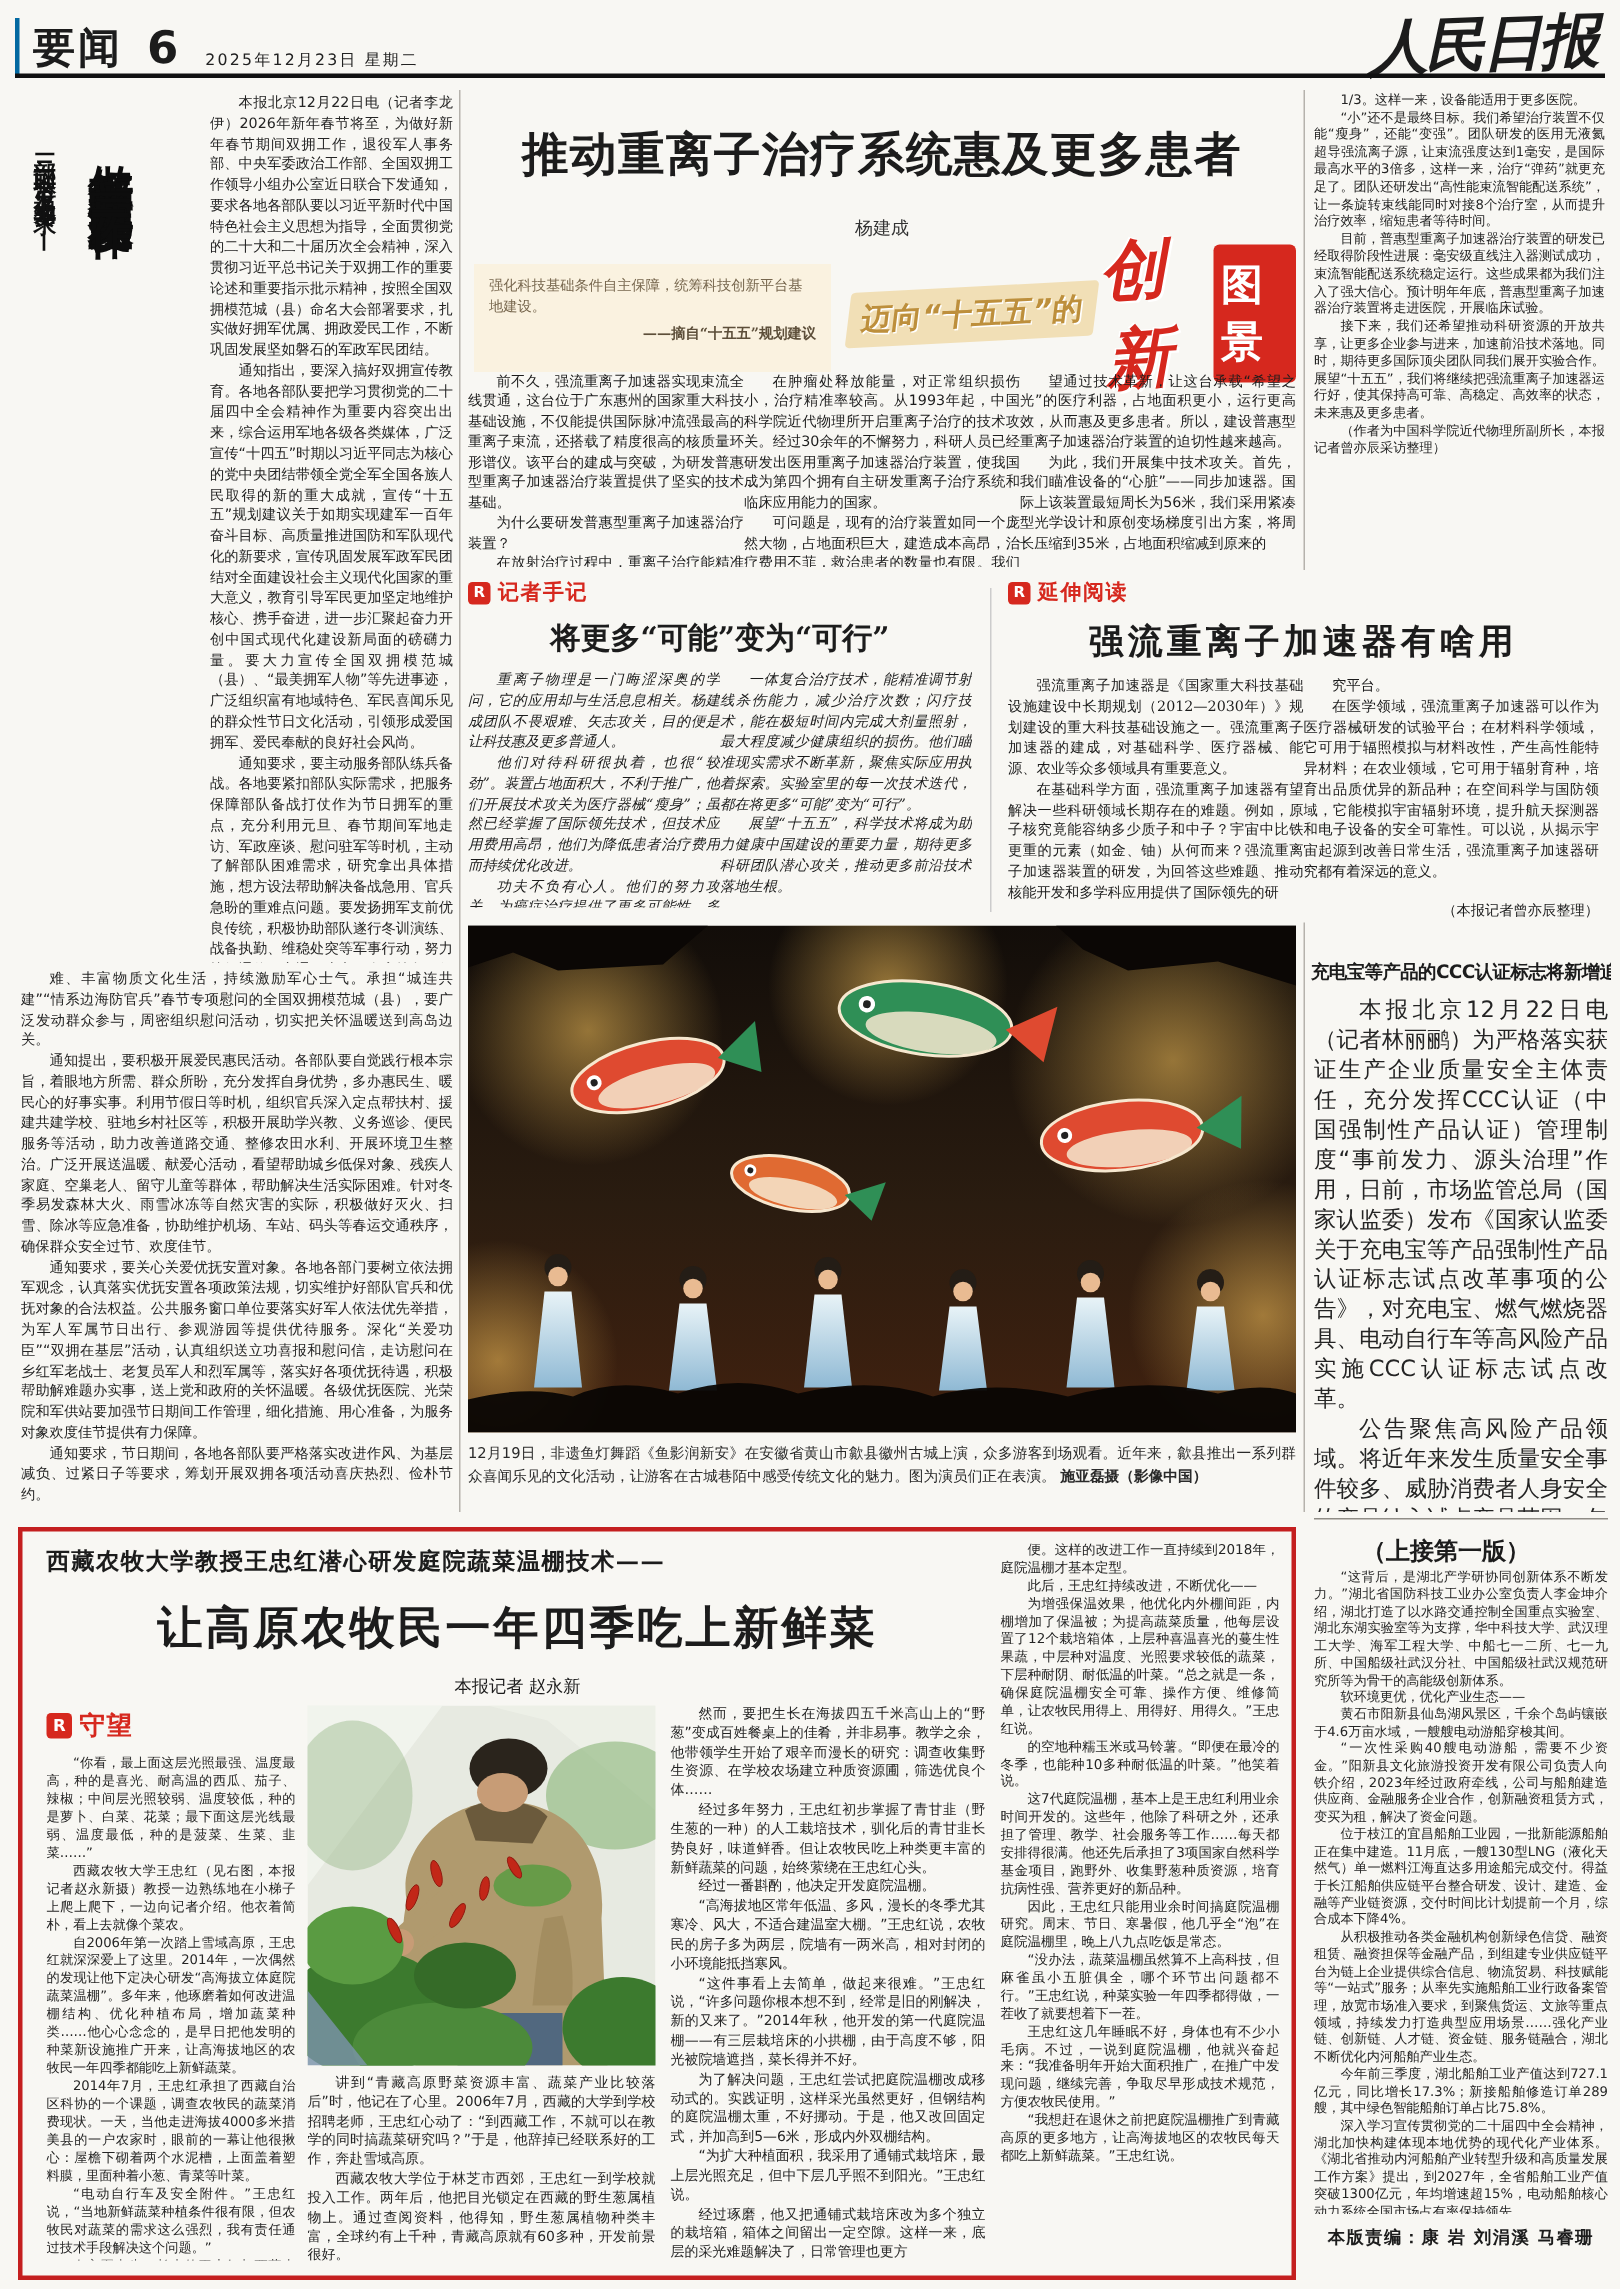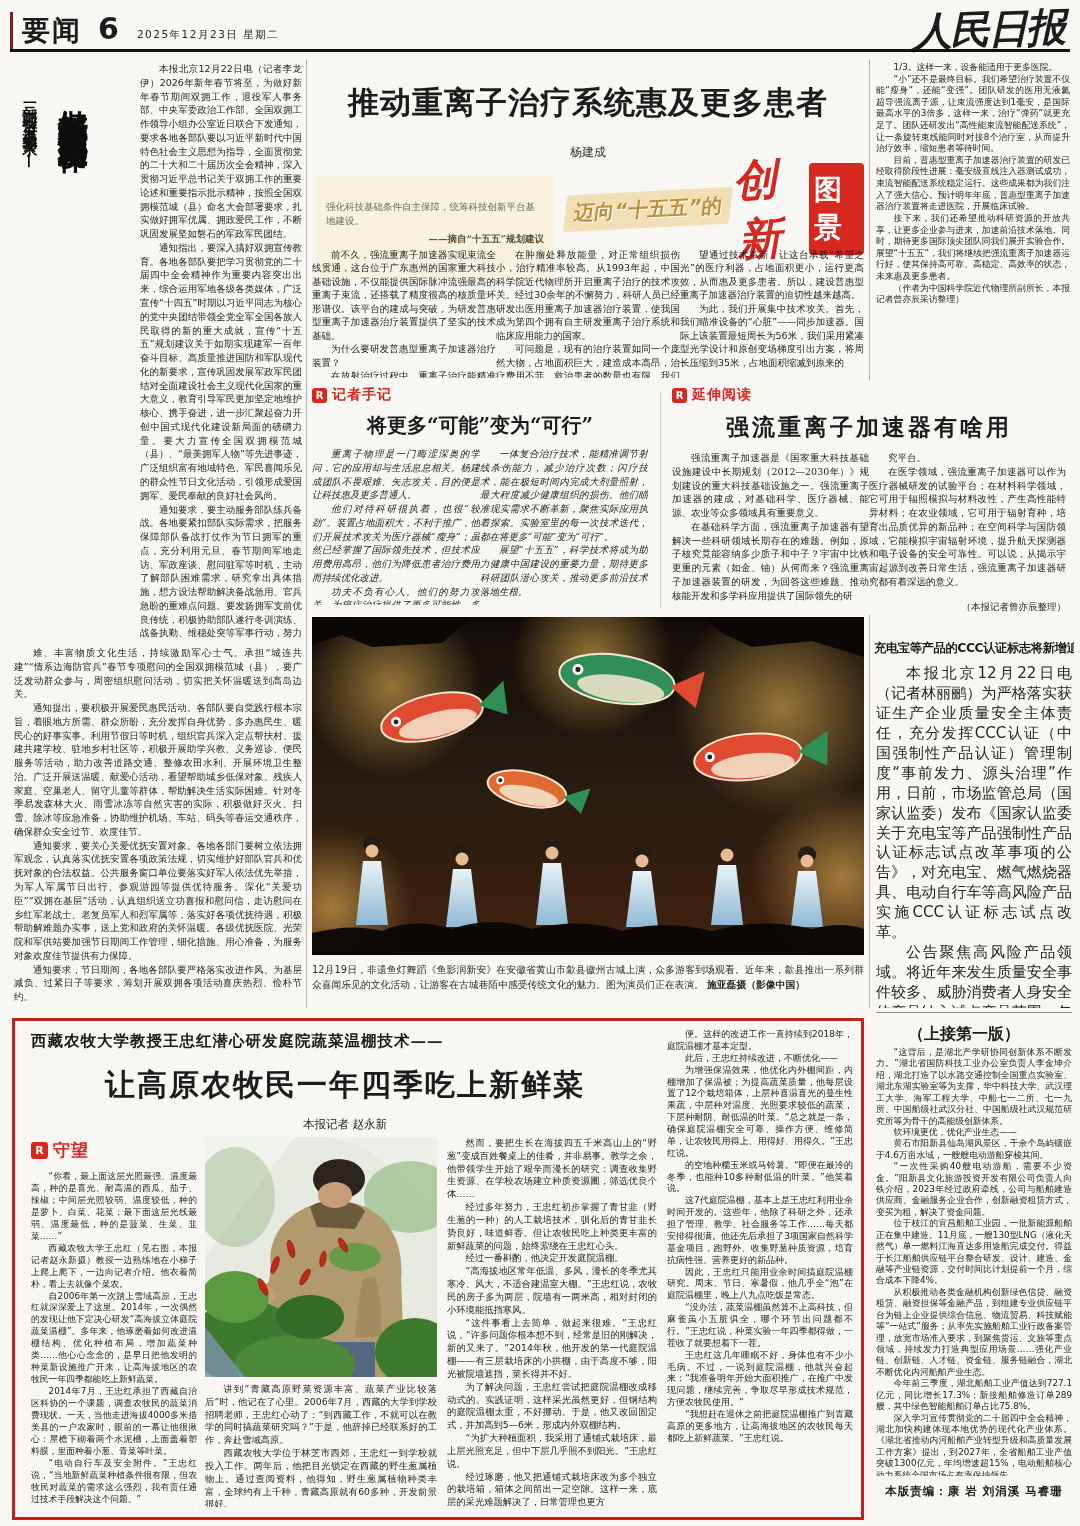--- a/index.html
+++ b/index.html
@@ -11,39 +11,39 @@
   }
   html,body{margin:0;padding:0;background:#d8d5cf;}
   .page{position:relative;width:1080px;height:1526px;margin:0 auto;background:#f8f7f3;overflow:hidden;
         font-family:var(--sans);color:var(--ink);}
   .abs{position:absolute;}
   .col{position:absolute;text-align:justify;overflow:hidden;color:#242424;}
   .col p.para{margin:0;text-indent:2em;}
   .vline{position:absolute;width:1px;background:#b5b2ac;}
   .hline{position:absolute;height:1px;background:#8f8c86;}
   
-  .hdr-bracket{position:absolute;left:10px;top:12px;height:40px;border-left:3px solid #7f1d1d;display:flex;align-items:flex-start;padding-left:9px;}
+  .hdr-bracket{position:absolute;left:10px;top:12px;height:40px;border-left:3px solid #0369a1;display:flex;align-items:center;padding-left:9px;}
   .hdr-section{font-family:var(--serif);font-weight:900;font-size:28px;letter-spacing:2px;}
   .hdr-page{font-family:var(--sans);font-weight:900;font-size:30px;margin-left:16px;line-height:1;margin-top:2px;}
   .hdr-date{font-size:10.5px;letter-spacing:1.5px;margin-left:18px;margin-top:16px;color:#222;}
   .masthead{position:absolute;right:16px;top:2px;font-family:var(--serif);font-weight:900;font-style:italic;
             font-size:40px;transform:rotate(-2deg);letter-spacing:-2px;}
   .hdr-rule{position:absolute;left:10px;top:49px;width:1060px;height:3px;background:#111;}
   
   .v-kicker{position:absolute;left:20px;top:90px;writing-mode:vertical-rl;font-family:var(--serif);
             font-weight:700;font-size:15px;letter-spacing:4px;color:#111;}
   .v-headline{position:absolute;left:52px;top:86px;height:560px;writing-mode:vertical-rl;
               font-family:var(--serif);font-weight:900;font-size:30px;letter-spacing:2px;color:#0d0d0d;}
   
   .main-hl{position:absolute;left:312px;top:82px;width:552px;text-align:center;
            font-family:var(--sans);font-weight:900;font-size:31px;letter-spacing:1px;}
   .main-byline{position:absolute;left:312px;top:144px;width:552px;text-align:center;
                font-family:var(--serif);font-size:12px;color:#333;}
   .quote-box{position:absolute;left:316px;top:176px;width:218px;height:56px;background:#faf2e0;
-             padding:24px 10px;font-family:var(--serif);font-size:9.5px;line-height:1.5;color:#77674e;overflow:hidden;}
+             padding:8px 10px;font-family:var(--serif);font-size:9.5px;line-height:1.5;color:#77674e;overflow:hidden;}
   .quote-src{text-align:right;font-weight:700;margin-top:3px;color:#5d4f3a;}
   .badge{position:absolute;left:566px;top:170px;width:298px;height:78px;display:flex;align-items:center;justify-content:center;}
   .ribbon{background:#f1dfb6;color:#bd8f3c;font-weight:900;font-size:20px;padding:5px 9px;border-radius:3px;
           transform:skewX(-10deg) rotate(-3deg);text-shadow:1px 1px 0 #fff;white-space:nowrap;}
   .cx{color:var(--badge-red);font-size:44px;font-weight:900;font-style:italic;margin-left:5px;
       text-shadow:1.5px 1.5px 0 #fff,-1px -1px 0 #fff;transform:rotate(-4deg);font-family:var(--serif);}
   .tj{background:var(--badge-red);color:#ffffff;font-size:28px;font-weight:900;padding:8px 5px;border-radius:4px;margin-left:3px;}
   .flexcols{display:flex;gap:0;justify-content:center;}
   .flexcols>div{flex:1;text-align:justify;overflow:hidden;}
   .flexcols p.para{margin:0;text-indent:2em;}

